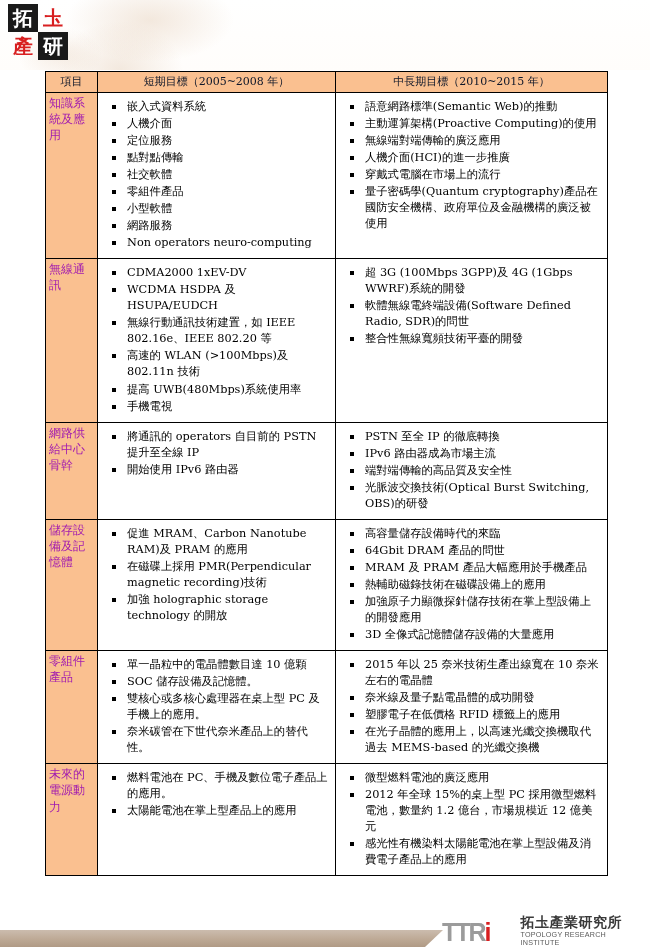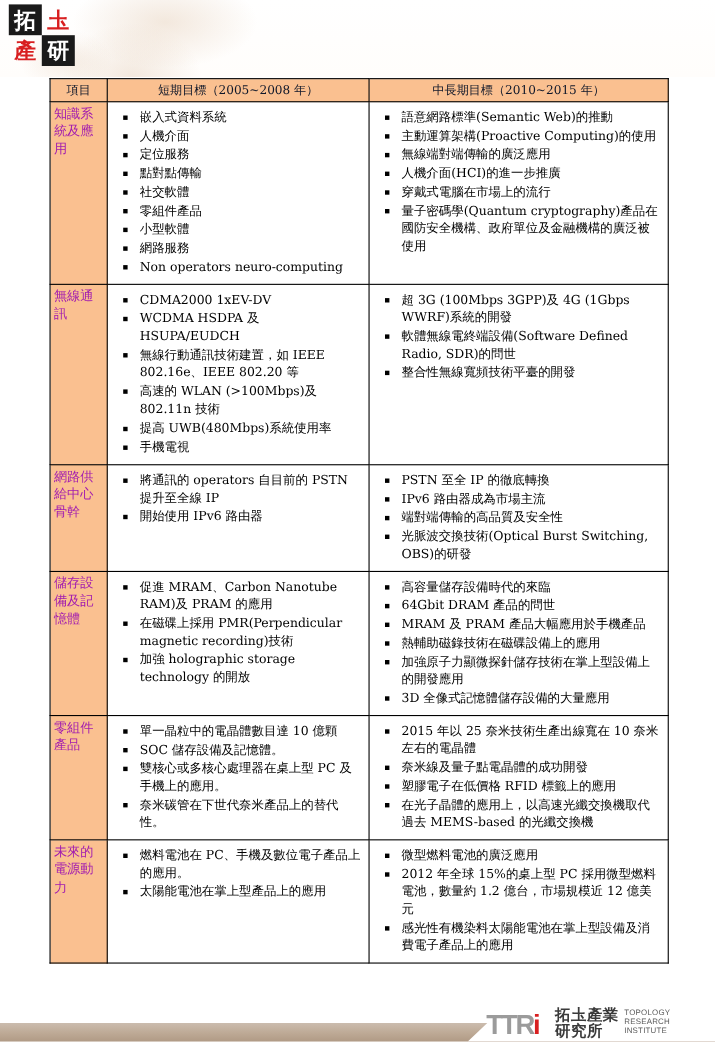--- a/index.html
+++ b/index.html
@@ -188,21 +188,21 @@
     font-family: "Liberation Sans", sans-serif;
     font-weight: bold;
     font-size: 25px;
     line-height: 1;
     color: #9b9b9b;
     letter-spacing: -2px;
     position: relative;
     top: 1px;
   }
   #tri-mark .i-red { color: #d81f20; }
-  #tri-text { display: flex; flex-direction: row; }
+  #tri-text { display: flex; flex-direction: column; margin-left: 16px; }
   #tri-cn {
     font-family: "DejaVu Serif", serif;
     font-weight: bold;
     font-size: 14px;
     line-height: 1.05;
     color: #3a3a3a;
     letter-spacing: 0.5px;
   }
   #tri-en {
     font-family: "Liberation Sans", sans-serif;

